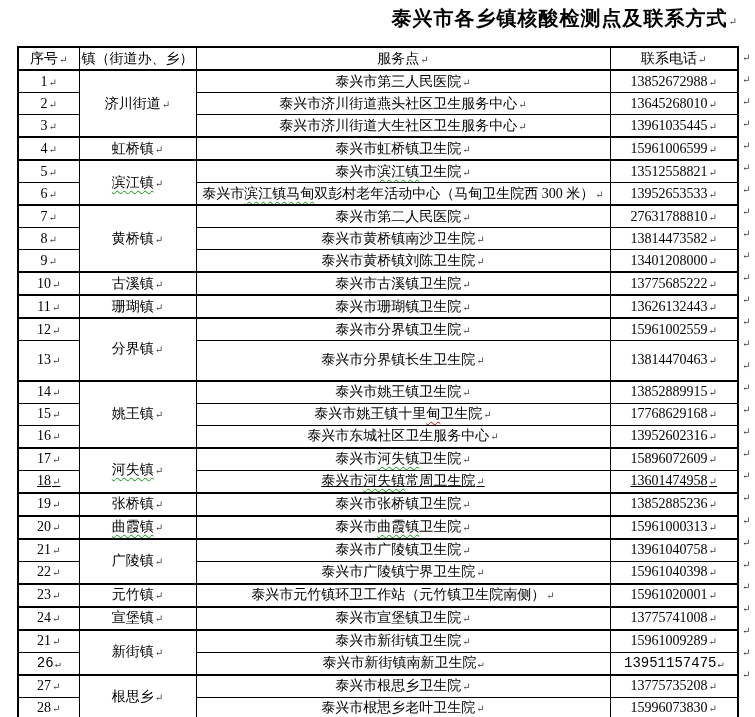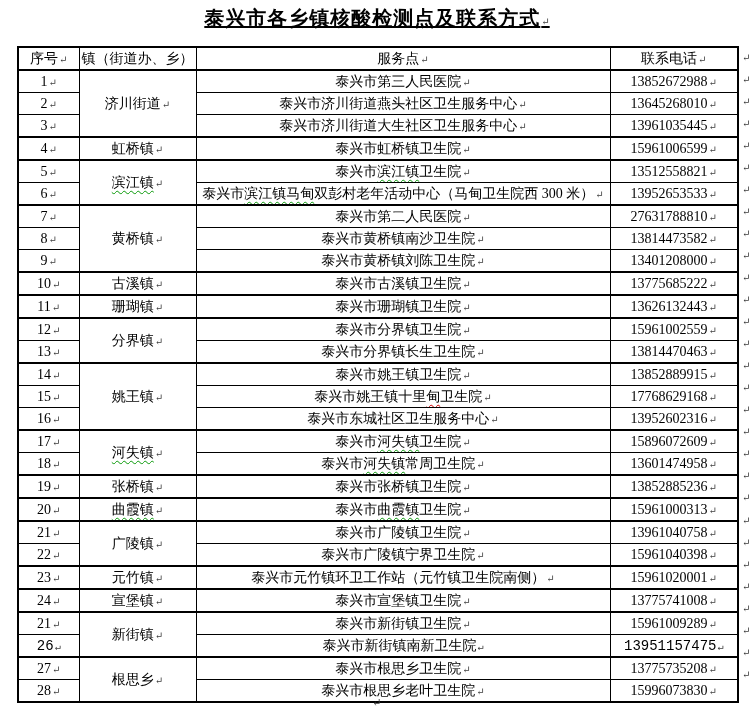--- a/index.html
+++ b/index.html
@@ -4,22 +4,22 @@
 <style>
   html, body { margin: 0; padding: 0; background: #ffffff; }
   body {
     width: 755px; height: 717px; position: relative; overflow: hidden;
     font-family: "Liberation Serif", "DejaVu Serif", serif;
     color: #000;
   }
   
   .doc-title {
     position: absolute; top: 5px; left: 17px; width: 720px;
-    text-align: center; font-size: 20px; font-weight: bold;
-    letter-spacing: 1px; white-space: nowrap; text-decoration: underline;
+    text-align: right; font-size: 20px; font-weight: bold;
+    letter-spacing: 1px; white-space: nowrap;
   }
   .doc-title .mk { font-weight: normal; }
 
   
   table.nat {
     position: absolute; left: 17px; top: 46px;
     border-collapse: collapse; table-layout: fixed;
     width: 720px;
     border: 2px solid #000;
     font-size: 14px;
@@ -153,21 +153,21 @@
         <td rowspan="1"><span>珊瑚镇</span><span class="mk">↵</span></td>
         <td><span>泰兴市珊瑚镇卫生院</span><span class="mk">↵</span></td>
         <td><span>13626132443</span><span class="mk">↵</span></td>
       </tr>
       <tr class="group-start" style="height: 22px;">
         <td><span>12</span><span class="mk">↵</span></td>
         <td rowspan="2"><span>分界镇</span><span class="mk">↵</span></td>
         <td><span>泰兴市分界镇卫生院</span><span class="mk">↵</span></td>
         <td><span>15961002559</span><span class="mk">↵</span></td>
       </tr>
-      <tr style="height: 22px;">
+      <tr style="height: 40px;">
         <td><span>13</span><span class="mk">↵</span></td>
         <td><span>泰兴市分界镇长生卫生院</span><span class="mk">↵</span></td>
         <td><span>13814470463</span><span class="mk">↵</span></td>
       </tr>
       <tr class="group-start" style="height: 22px;">
         <td><span>14</span><span class="mk">↵</span></td>
         <td rowspan="3"><span>姚王镇</span><span class="mk">↵</span></td>
         <td><span>泰兴市姚王镇卫生院</span><span class="mk">↵</span></td>
         <td><span>13852889915</span><span class="mk">↵</span></td>
       </tr>
@@ -180,21 +180,21 @@
         <td><span>16</span><span class="mk">↵</span></td>
         <td><span>泰兴市东城社区卫生服务中心</span><span class="mk">↵</span></td>
         <td><span>13952602316</span><span class="mk">↵</span></td>
       </tr>
       <tr class="group-start" style="height: 22px;">
         <td><span>17</span><span class="mk">↵</span></td>
         <td rowspan="2"><span class="sq-green">河失镇</span><span class="mk">↵</span></td>
         <td><span>泰兴市</span><span class="sq-green">河失镇</span><span>卫生院</span><span class="mk">↵</span></td>
         <td><span>15896072609</span><span class="mk">↵</span></td>
       </tr>
-      <tr style="height: 14px;">
+      <tr style="height: 14px; text-decoration: underline;">
         <td><span>18</span><span class="mk">↵</span></td>
         <td><span>泰兴市</span><span class="sq-green">河失镇</span><span>常周卫生院</span><span class="mk">↵</span></td>
         <td><span>13601474958</span><span class="mk">↵</span></td>
       </tr>
       <tr class="group-start" style="height: 22px;">
         <td><span>19</span><span class="mk">↵</span></td>
         <td rowspan="1"><span>张桥镇</span><span class="mk">↵</span></td>
         <td><span>泰兴市张桥镇卫生院</span><span class="mk">↵</span></td>
         <td><span>13852885236</span><span class="mk">↵</span></td>
       </tr>

